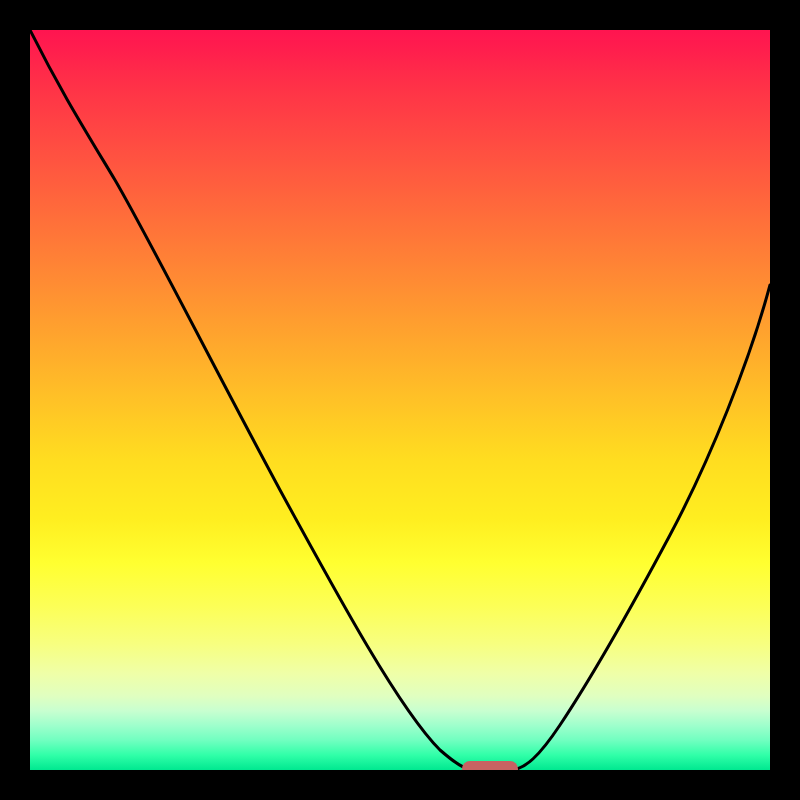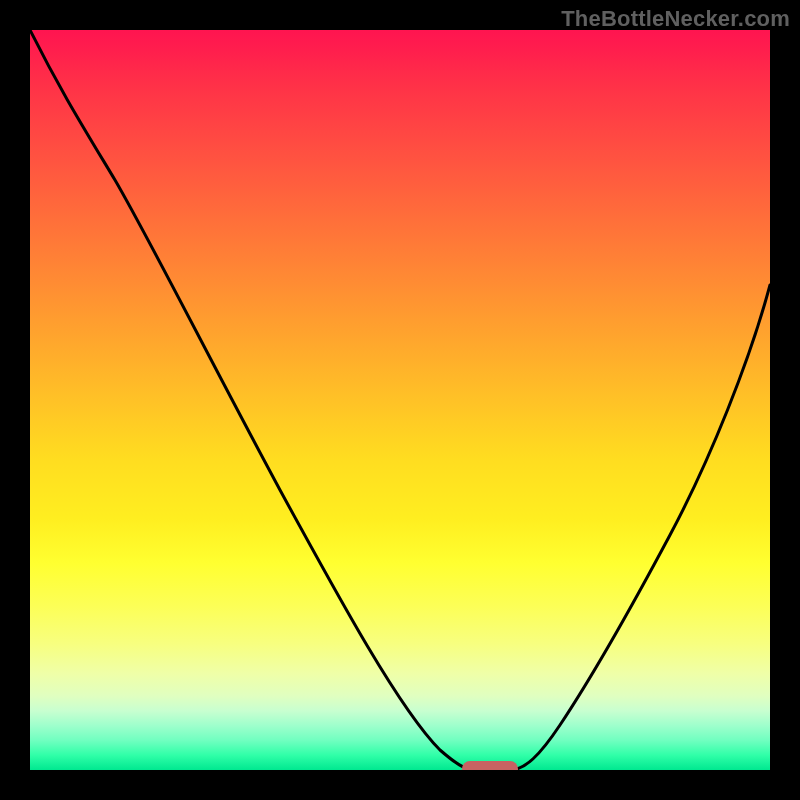--- a/index.html
+++ b/index.html
@@ -86,14 +86,13 @@
                C 425 733, 435 740, 445 740"></path>
       <path class="curve-path" d="M 480 740
                C 495 740, 510 725, 530 695
                C 560 650, 600 580, 640 505
                C 680 430, 720 330, 740 255"></path>
       <path class="curve-path" d="M 445 740 L 480 740"></path>
       <rect class="marker" x="432" y="731" width="56" height="17" rx="8" ry="8"></rect>
     </svg>
 
   </div>
-  <div class="watermark">TheBottleNecker.com</div>
 </div>
 
 </body></html>

